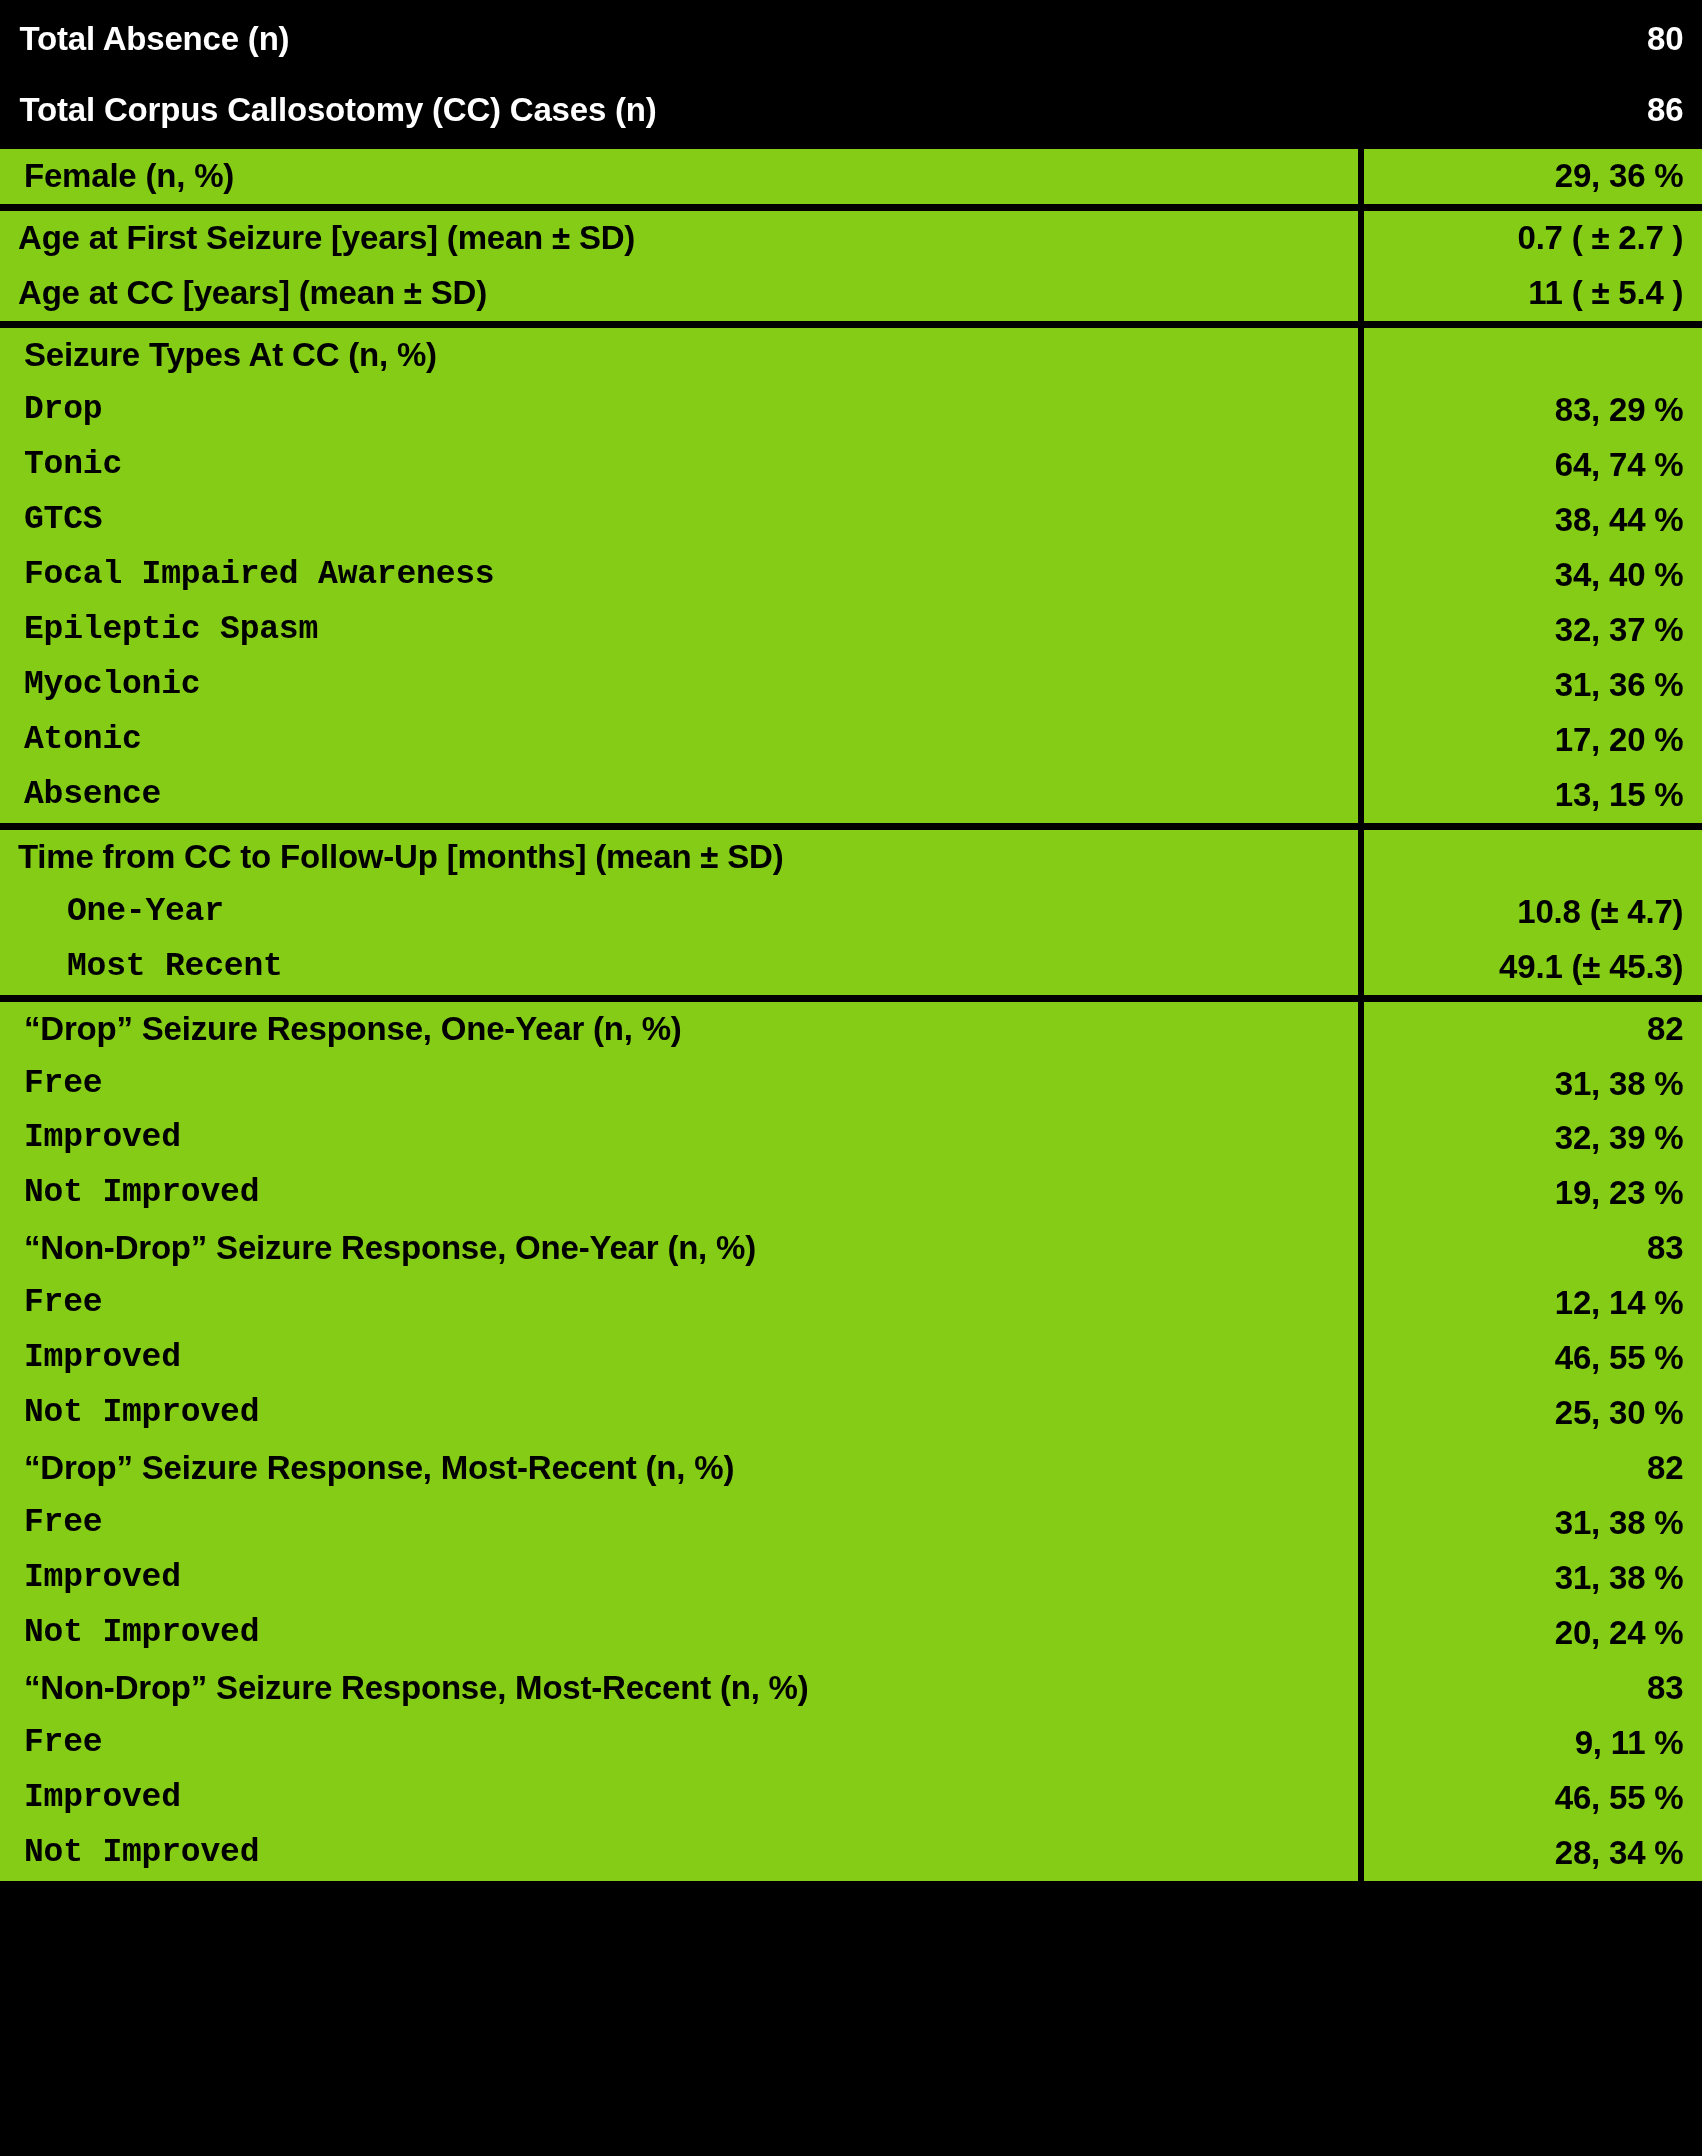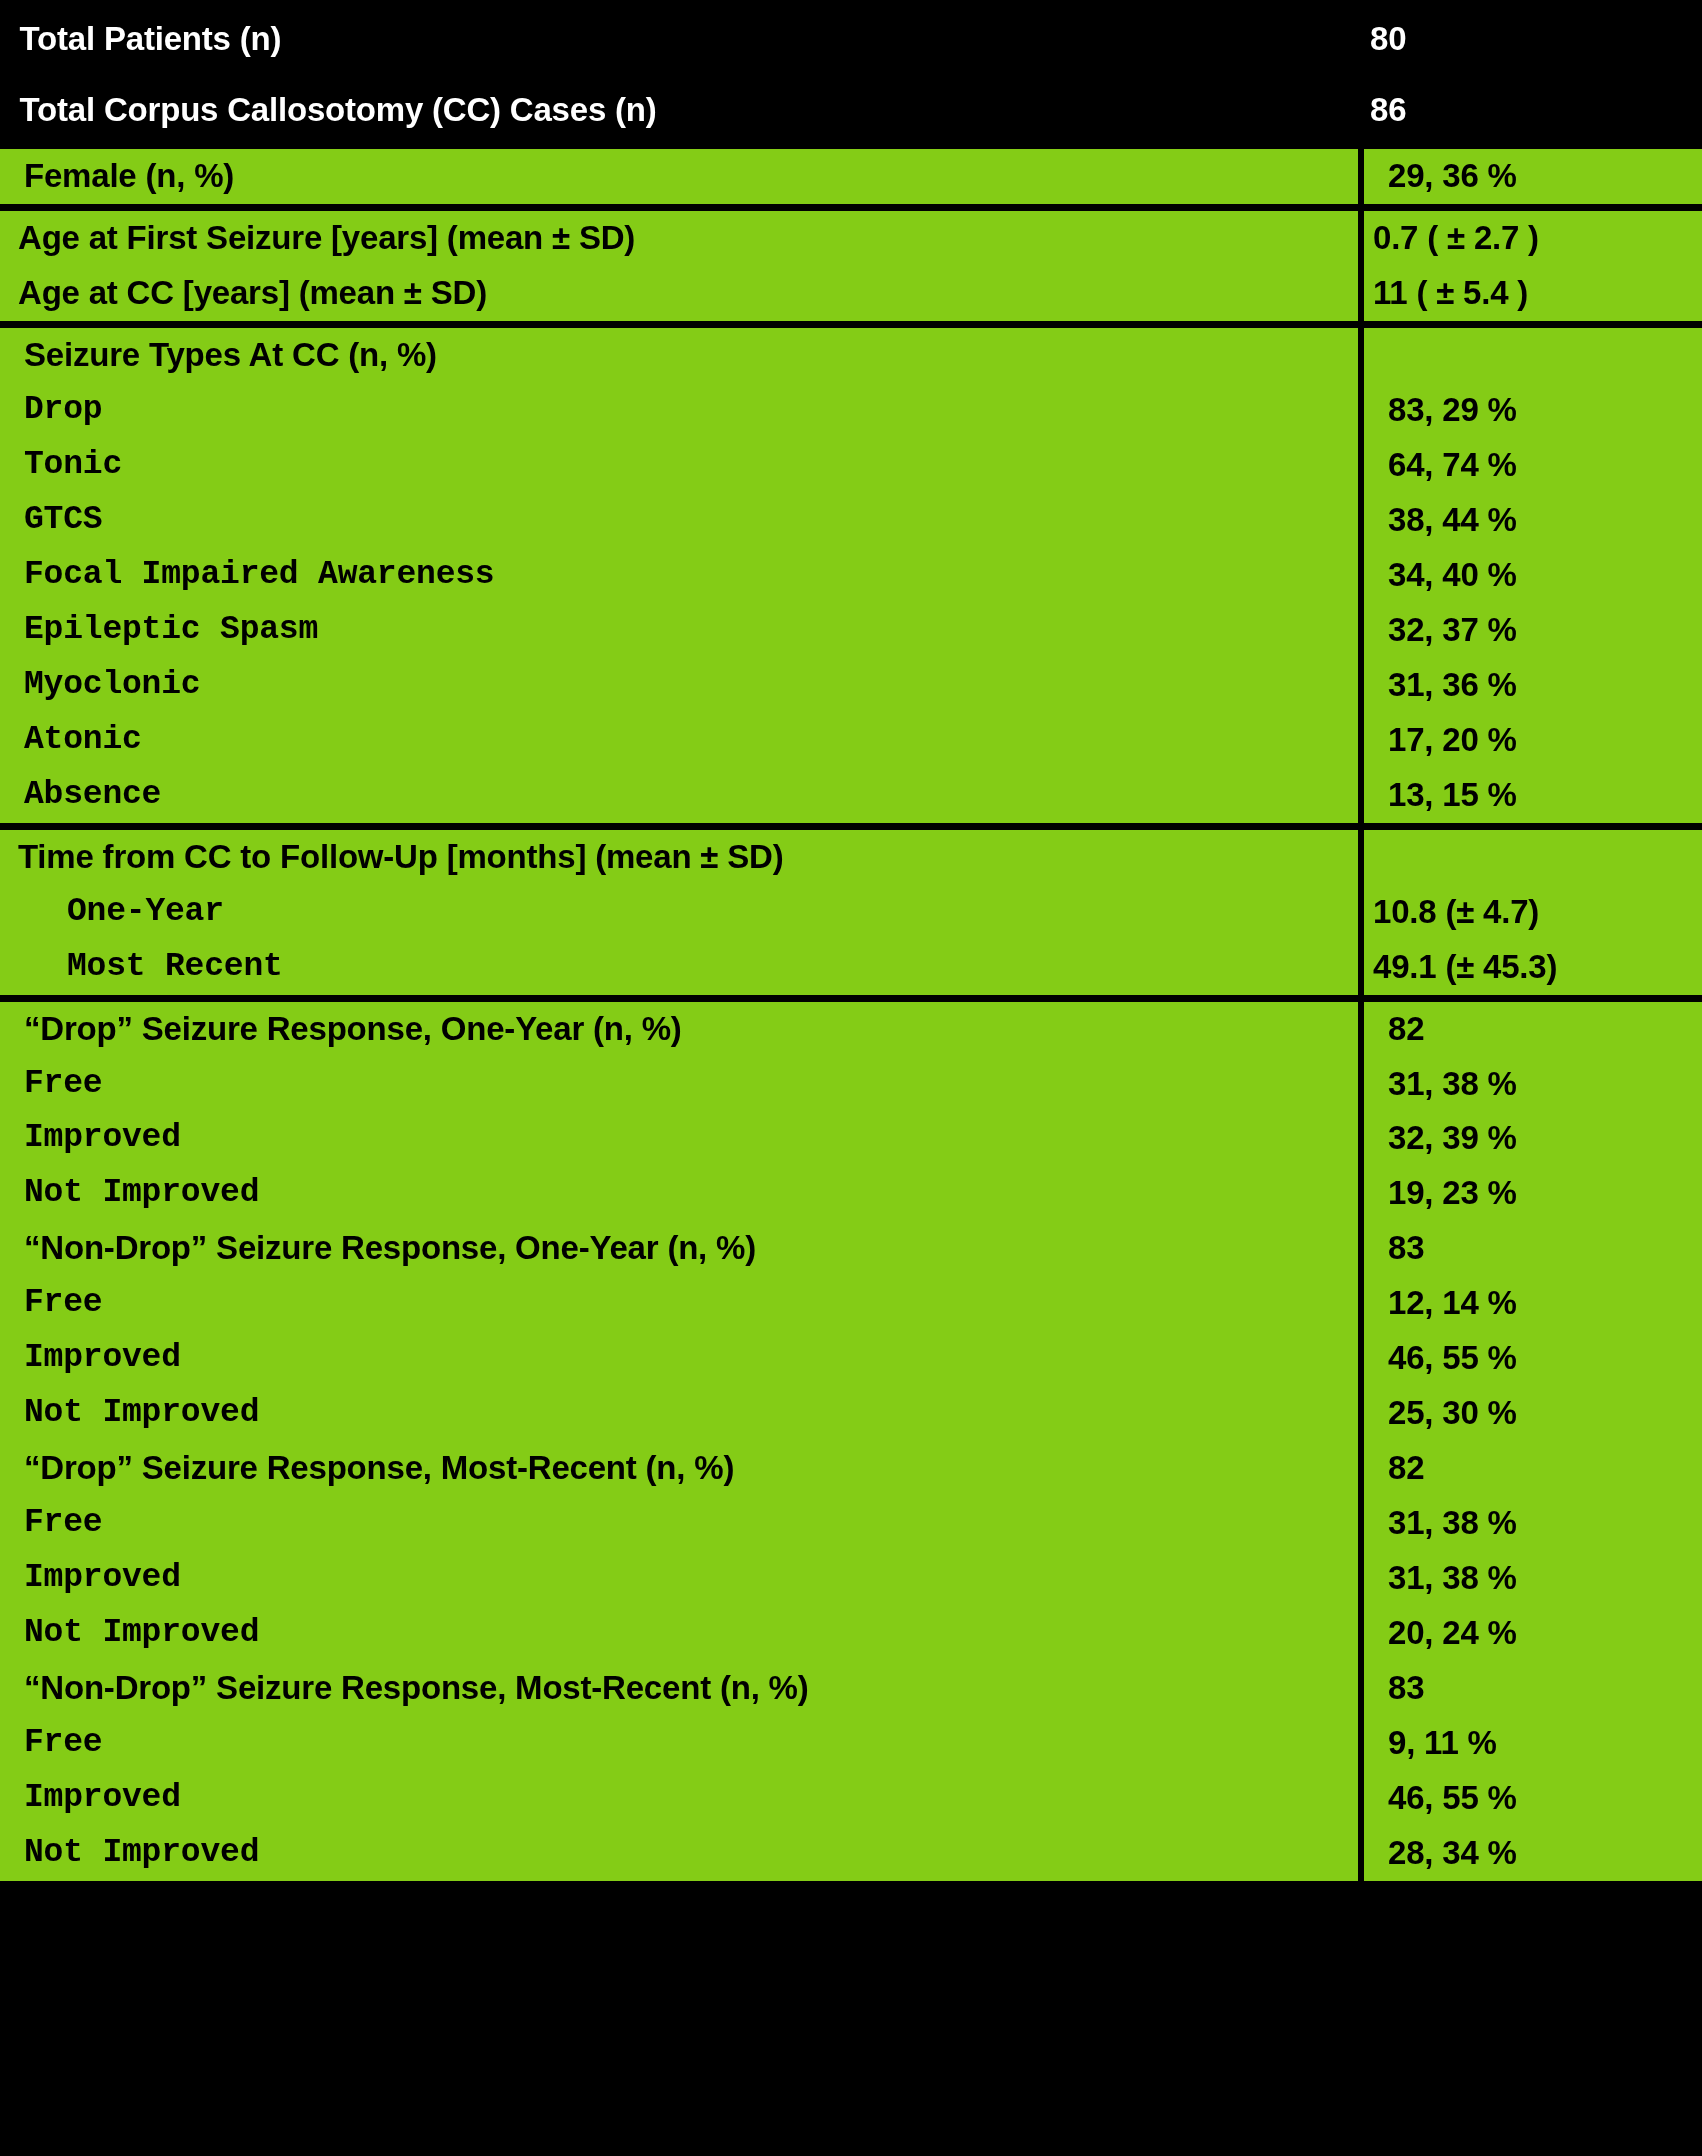--- a/index.html
+++ b/index.html
@@ -36,21 +36,21 @@
     line-height: 1.18;
     color: #000000;
     letter-spacing: -0.2px;
   }
   .cell-label {
     padding: 8px 12.5px 8px 18px;
     text-align: left;
   }
   .cell-value {
     padding: 8px 19.6px 8px 9px;
-    text-align: left;
+    text-align: right;
     white-space: nowrap;
   }
 
   
   .hdr .cell-label, .hdr .cell-value {
     color: #ffffff;
     background: #000000;
   }
   .hdr .cell-label { padding-left: 19.6px; padding-top: 19.6px; padding-bottom: 12.5px;}
   .hdr .cell-value { padding-top: 19.6px; padding-bottom: 12.5px;}
@@ -79,21 +79,21 @@
 <body>
 
 <div class="table-wrap">
   <table class="stats">
     <colgroup>
       <col class="label-col">
       <col class="value-col">
     </colgroup>
     <tbody id="table-body">
         <tr class="hdr">
-          <td class="cell-label">Total Patients (n)</td>
+          <td class="cell-label">Total Absence (n)</td>
           <td class="cell-value">80</td>
         </tr>
         <tr class="hdr">
           <td class="cell-label">Total Corpus Callosotomy (CC) Cases (n)</td>
           <td class="cell-value">86</td>
         </tr>
         <tr class="sep">
           <td colspan="2"></td>
         </tr>
         <tr class="band-dark">

